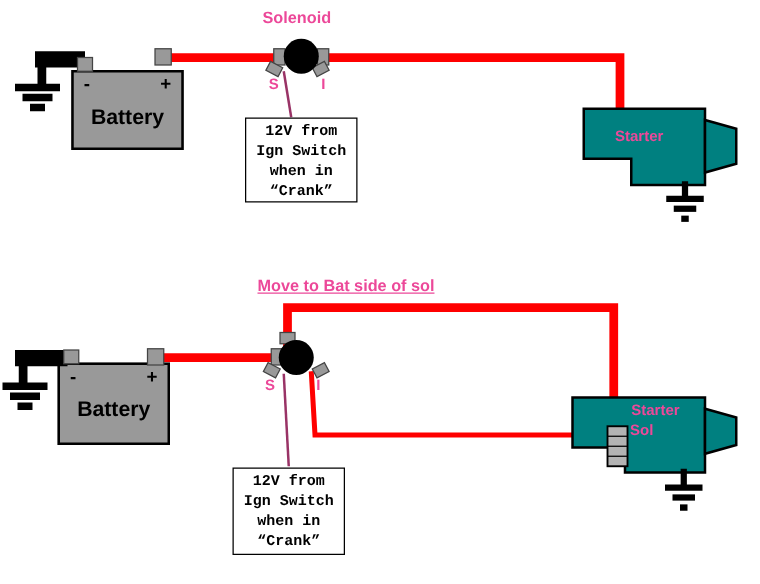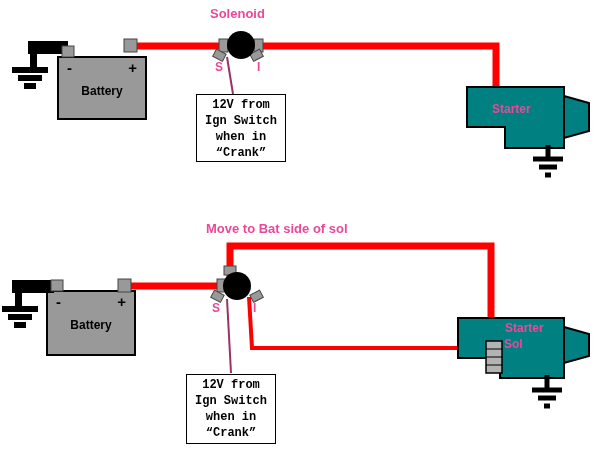--- a/index.html
+++ b/index.html
@@ -6,21 +6,21 @@
   html,body { background:#ffffff; font-family:"Liberation Sans", sans-serif; }
   .canvas { position:relative; width:608px; height:467px; background:#ffffff; overflow:hidden; }
   .layer { position:absolute; left:0; top:0; }
   .lbl { position:absolute; font-weight:bold; color:#ec4899; white-space:nowrap; }
   .lbl.big { font-size:13px; }
   .lbl.med { font-size:12px; }
   .battery { position:absolute; width:90px; background:#999999; border:2px solid #000; }
   .battery .sign { position:absolute; top:1px; font-size:15px; font-weight:bold; color:#000; }
   .battery .neg { left:8px; }
   .battery .pos { right:8px; }
-  .battery .name { position:absolute; top:26px; width:100%; text-align:center; font-weight:bold; font-size:12px; color:#000; }
+  .battery .name { position:absolute; top:26px; width:100%; text-align:center; font-weight:bold; font-size:17px; color:#000; }
   .ignbox { position:absolute; width:90px; background:#ffffff; border:1px solid #000; text-align:center; font-weight:bold; font-size:12px; line-height:16px; color:#000; padding-top:2px;font-family:Liberation Mono, monospace; }
   .ignbox span { display:block; }
 </style>
 </head>
 <body>
 
 <div class="canvas">
 
   <div class="battery" style="left:57px; top:56px; height:64px;">
     <span class="sign neg">-</span>
@@ -111,21 +111,21 @@
   <div class="lbl med" style="left:257px; top:60px;">I</div>
   <div class="lbl med" style="left:492px; top:102px;">Starter</div>
 
   <div class="ignbox" style="left:196px; top:94px; height:68px;">
     <span>12V from</span>
     <span>Ign Switch</span>
     <span>when in</span>
     <span>“Crank”</span>
   </div>
 
-  <div class="lbl big" style="left:206px; top:221px;">Move to Bat side of sol</div>
+  <div class="lbl big" style="left:206px; top:221px;text-decoration:underline;">Move to Bat side of sol</div>
   <div class="lbl med" style="left:212px; top:301px;">S</div>
   <div class="lbl med" style="left:253px; top:301px;">I</div>
   <div class="lbl med" style="left:505px; top:321px;">Starter</div>
   <div class="lbl med" style="left:504px; top:337px;">Sol</div>
 
   <div class="ignbox" style="left:186px; top:374px; height:70px;">
     <span>12V from</span>
     <span>Ign Switch</span>
     <span>when in</span>
     <span>“Crank”</span>

